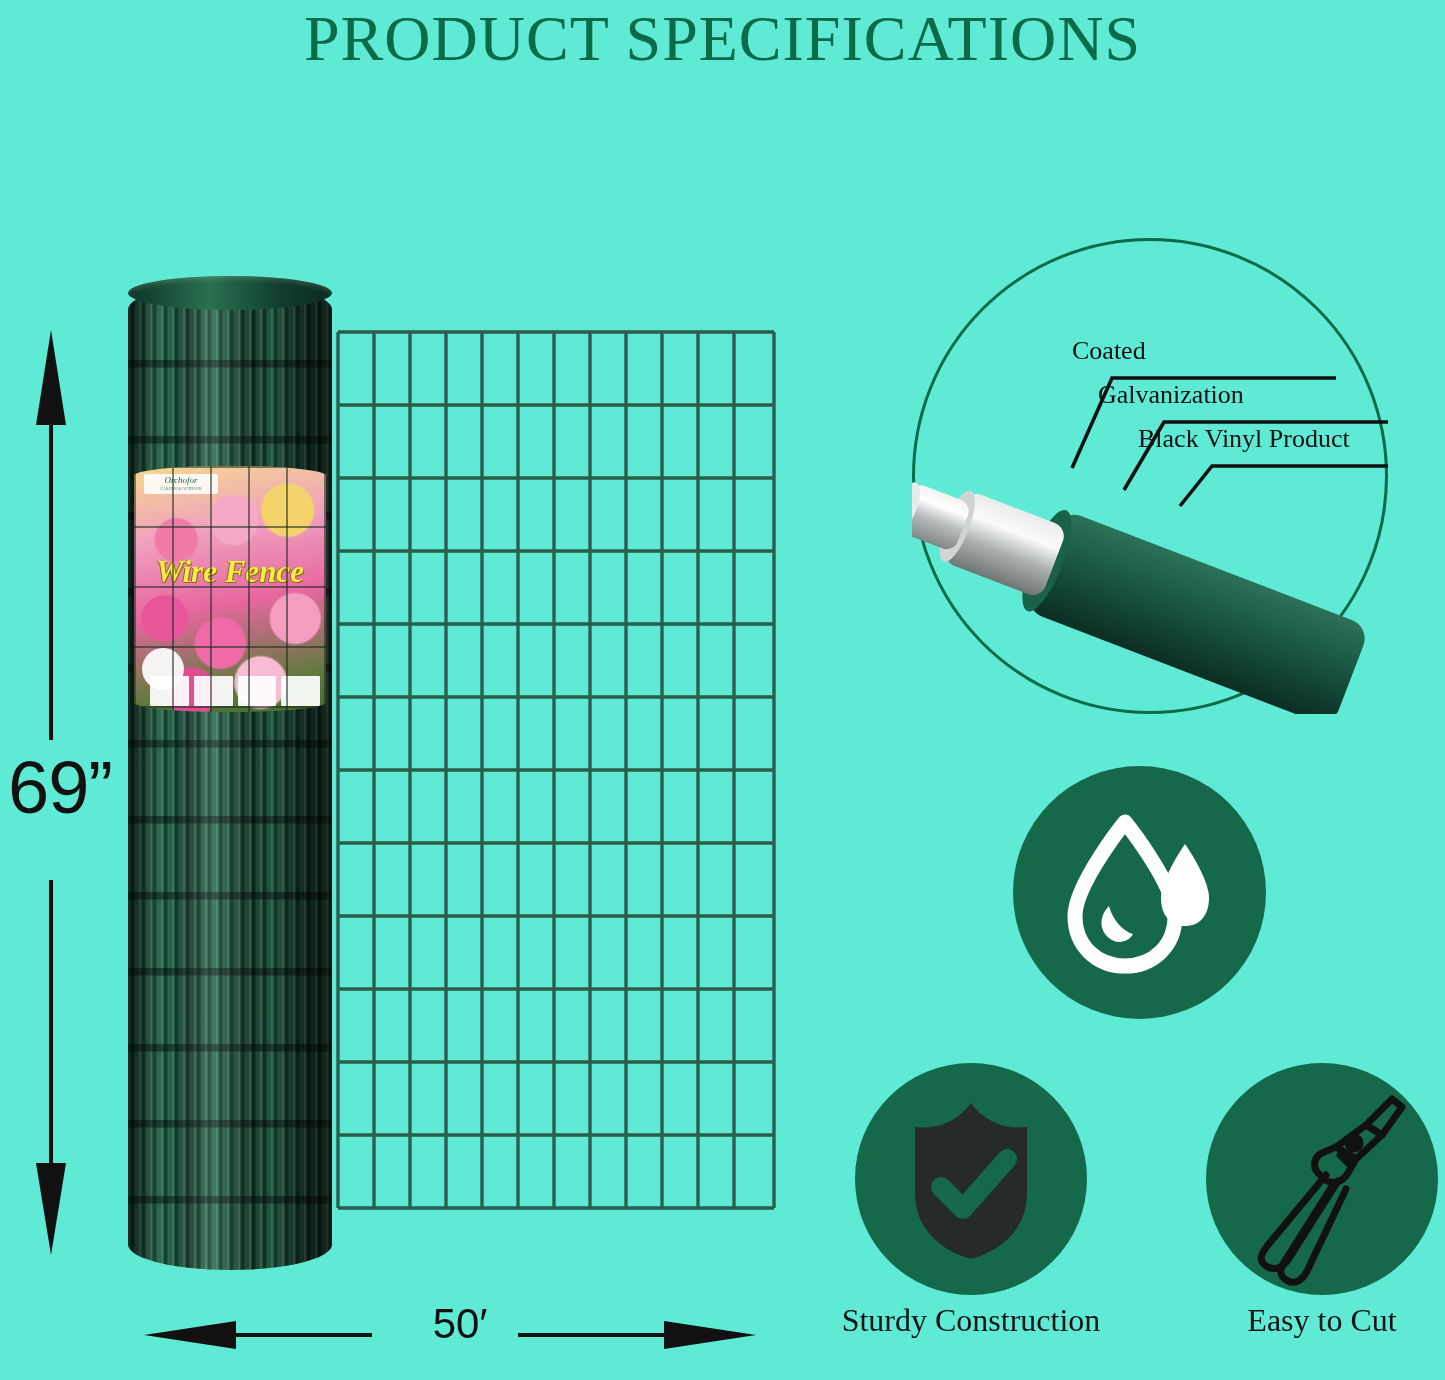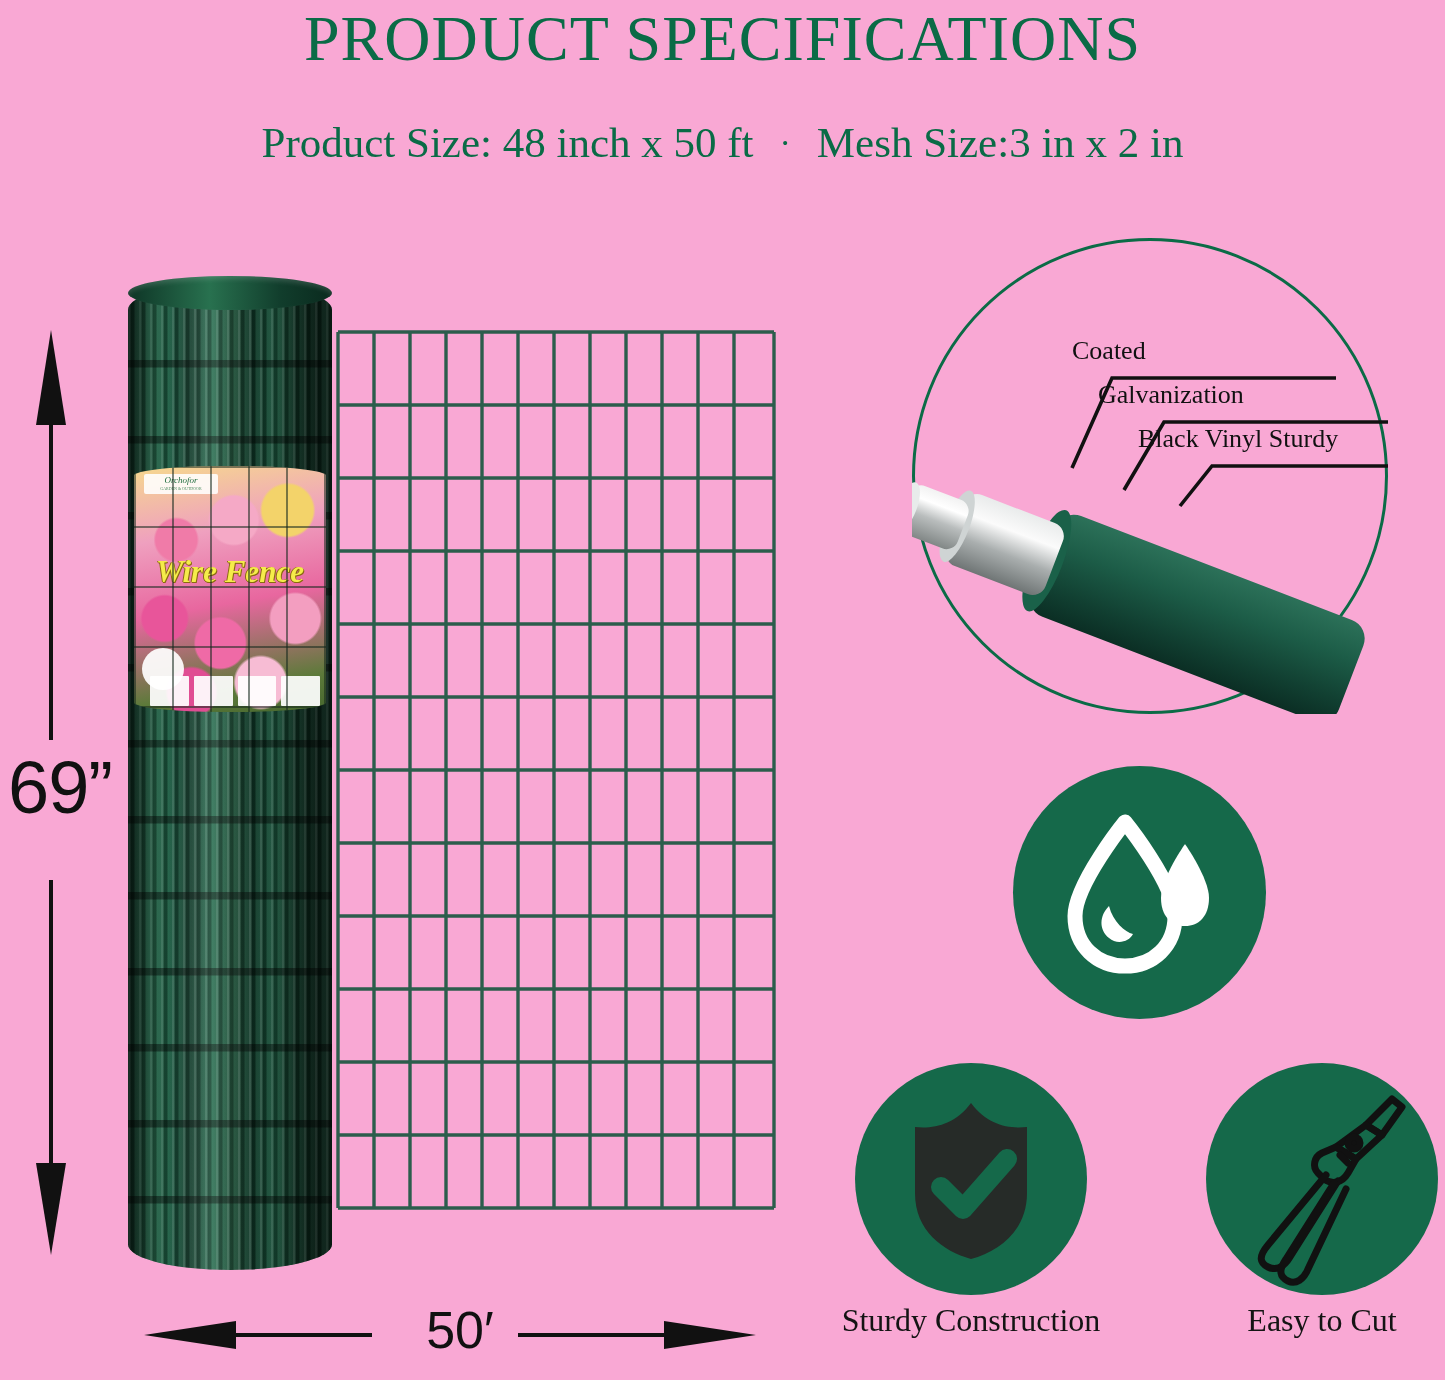--- a/index.html
+++ b/index.html
@@ -4,21 +4,21 @@
 <style>
   html, body {
     margin: 0;
     padding: 0;
     background: #ffffff;
   }
   #page {
     position: relative;
     width: 1445px;
     height: 1380px;
-    background: #f9a8d4;
+    background: #5eead4;
     overflow: hidden;
     font-family: "Liberation Serif", "DejaVu Serif", serif;
   }
 
   
   #title {
     position: absolute;
     left: 0; top: 2px;
     width: 1445px;
     text-align: center;
@@ -56,21 +56,21 @@
     color: #111;
     font-family: "Liberation Sans", "DejaVu Sans", sans-serif;
     letter-spacing: -1px;
   }
   .dim-label-h {
     position: absolute;
     left: 380px;
     top: 1300px;
     width: 160px;
     text-align: center;
-    font-size: 52px;
+    font-size: 42px;
     color: #111;
     font-family: "Liberation Sans", "DejaVu Sans", sans-serif;
   }
 
   
   #mesh-panel {
     position: absolute;
     left: 336px;
     top: 330px;
     width: 440px;
@@ -246,23 +246,20 @@
   #badge-cut    { left: 1206px; top: 1063px; width: 232px; height: 232px; }
   #label-cut    { left: 1205px; top: 1302px; width: 234px; }
 </style>
 </head>
 <body>
 
 <div id="page">
 
   <div id="title">PRODUCT SPECIFICATIONS</div>
 
-  <div id="subtitle">
-    <span class="sub-part">Product Size: 48 inch x 50 ft</span><span class="sub-dot">·</span><span class="sub-part">Mesh Size:3 in x 2 in</span>
-  </div>
 
   <svg style="position:absolute;left:10px;top:325px;width:100px;height:935px;" viewBox="0 0 100 935">
     <polygon points="41,5 56,100 26,100" fill="#111"></polygon>
     <line x1="41" y1="98" x2="41" y2="415" stroke="#111" stroke-width="4"></line>
     <line x1="41" y1="555" x2="41" y2="840" stroke="#111" stroke-width="4"></line>
     <polygon points="41,930 56,838 26,838" fill="#111"></polygon>
   </svg>
   <div class="dim-label-v">69”</div>
 
   <svg style="position:absolute;left:140px;top:1305px;width:620px;height:60px;" viewBox="0 0 620 60">
@@ -371,21 +368,21 @@
 
     <g stroke="#111" stroke-width="3.6" fill="none">
       <path d="M 160 230 L 200 140 L 424 140"></path>
       <path d="M 212 252 L 252 184 L 516 184"></path>
       <path d="M 268 268 L 300 228 L 600 228"></path>
     </g>
   </svg>
 
   <div class="wire-callout" id="callout-steel">Coated</div>
   <div class="wire-callout" id="callout-galv">Galvanization</div>
-  <div class="wire-callout" id="callout-vinyl">Black Vinyl Sturdy</div>
+  <div class="wire-callout" id="callout-vinyl">Black Vinyl Product</div>
 
   <div class="badge-circle" id="badge-rust"></div>
   <svg style="position:absolute;left:1013px;top:766px;width:253px;height:253px;" viewBox="0 0 253 253">
     <path d="M 112 56 C 112 56 62 118 62 150 C 62 180 84 200 112 200
              C 140 200 162 180 162 150 C 162 118 112 56 112 56 Z" fill="none" stroke="#ffffff" stroke-width="15" stroke-linejoin="round"></path>
     <path d="M 96 140 C 86 150 86 164 96 172 C 104 179 116 176 120 168
              C 112 166 100 156 96 140 Z" fill="#ffffff"></path>
     <path d="M 172 78 C 172 78 148 112 148 132 C 148 150 158 160 172 160
              C 186 160 196 150 196 132 C 196 112 172 78 172 78 Z" fill="#ffffff"></path>
   </svg>

